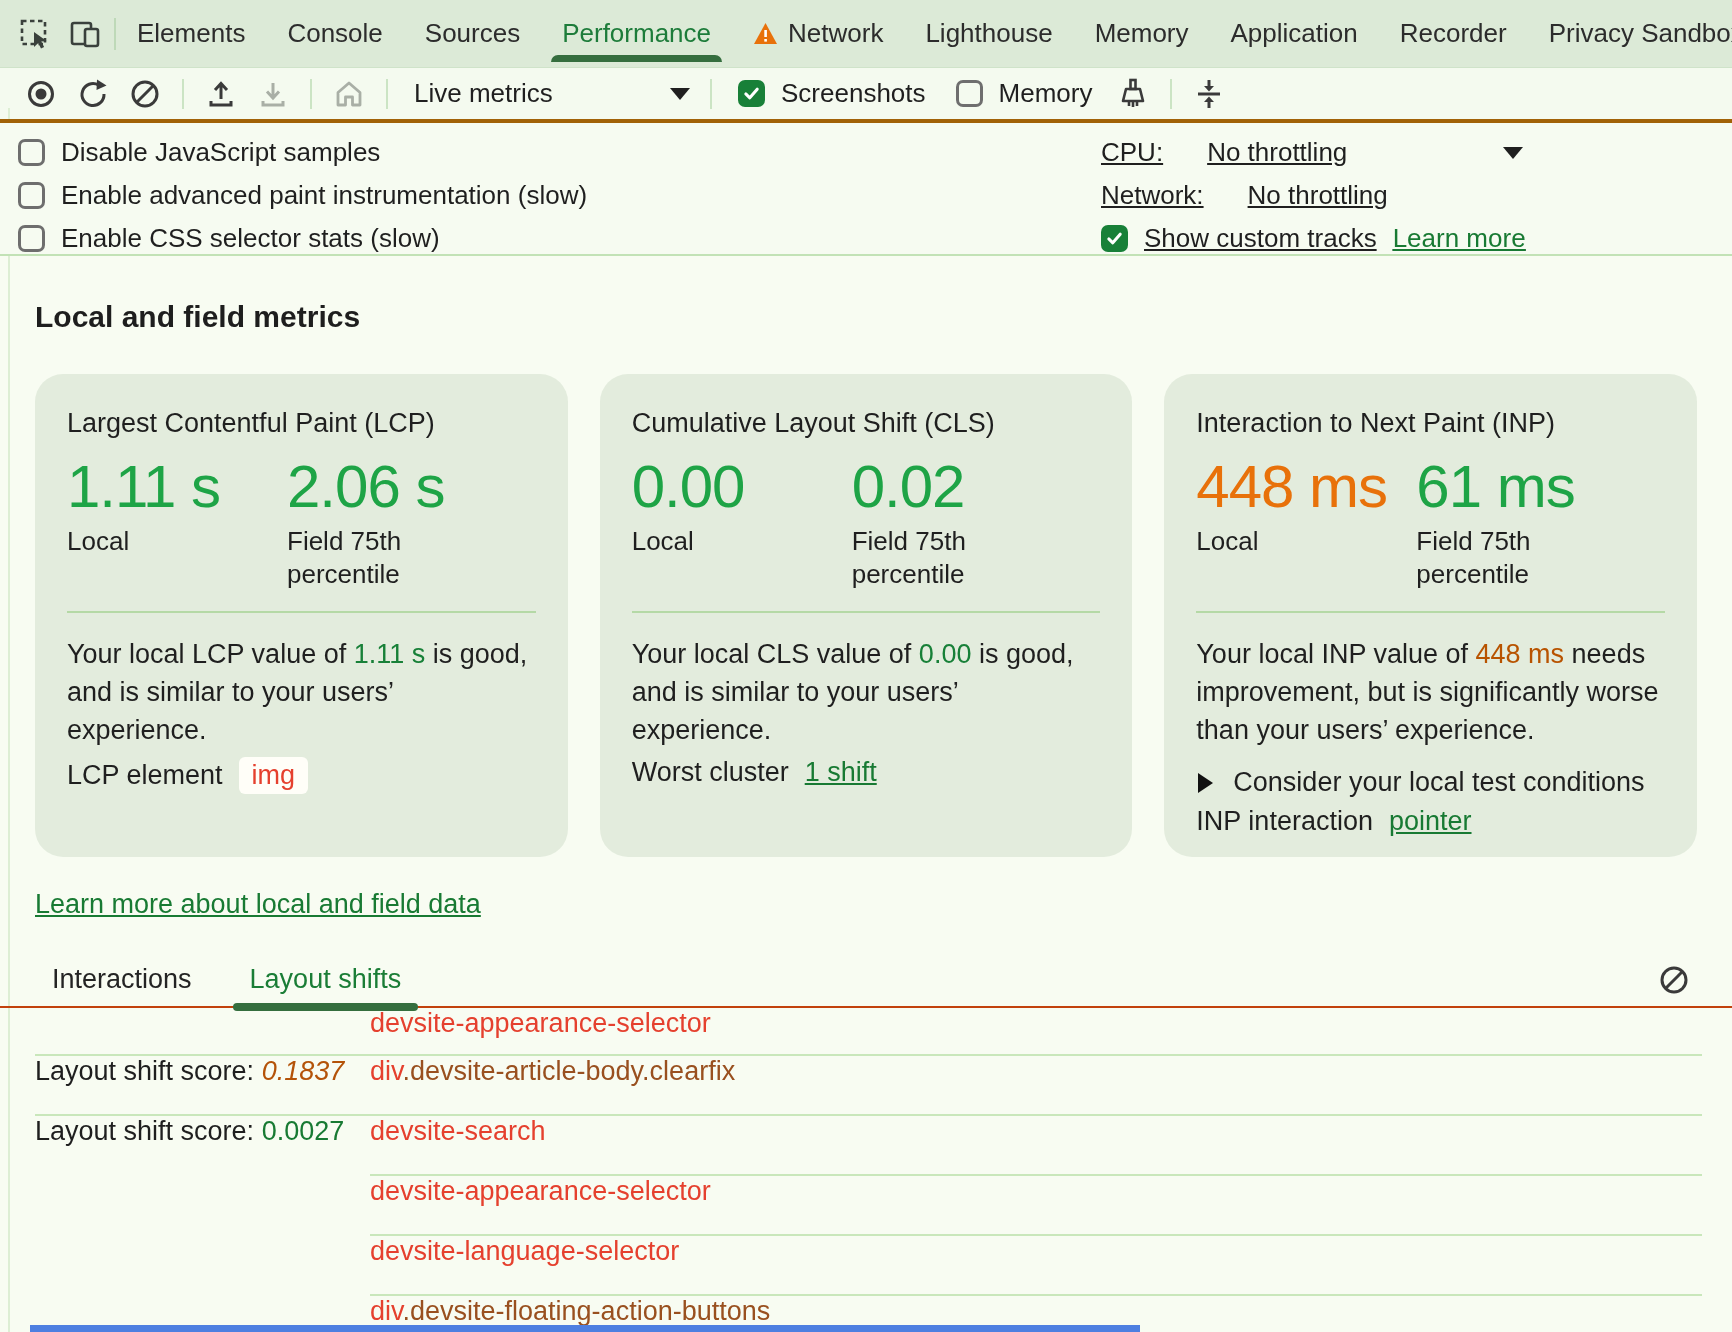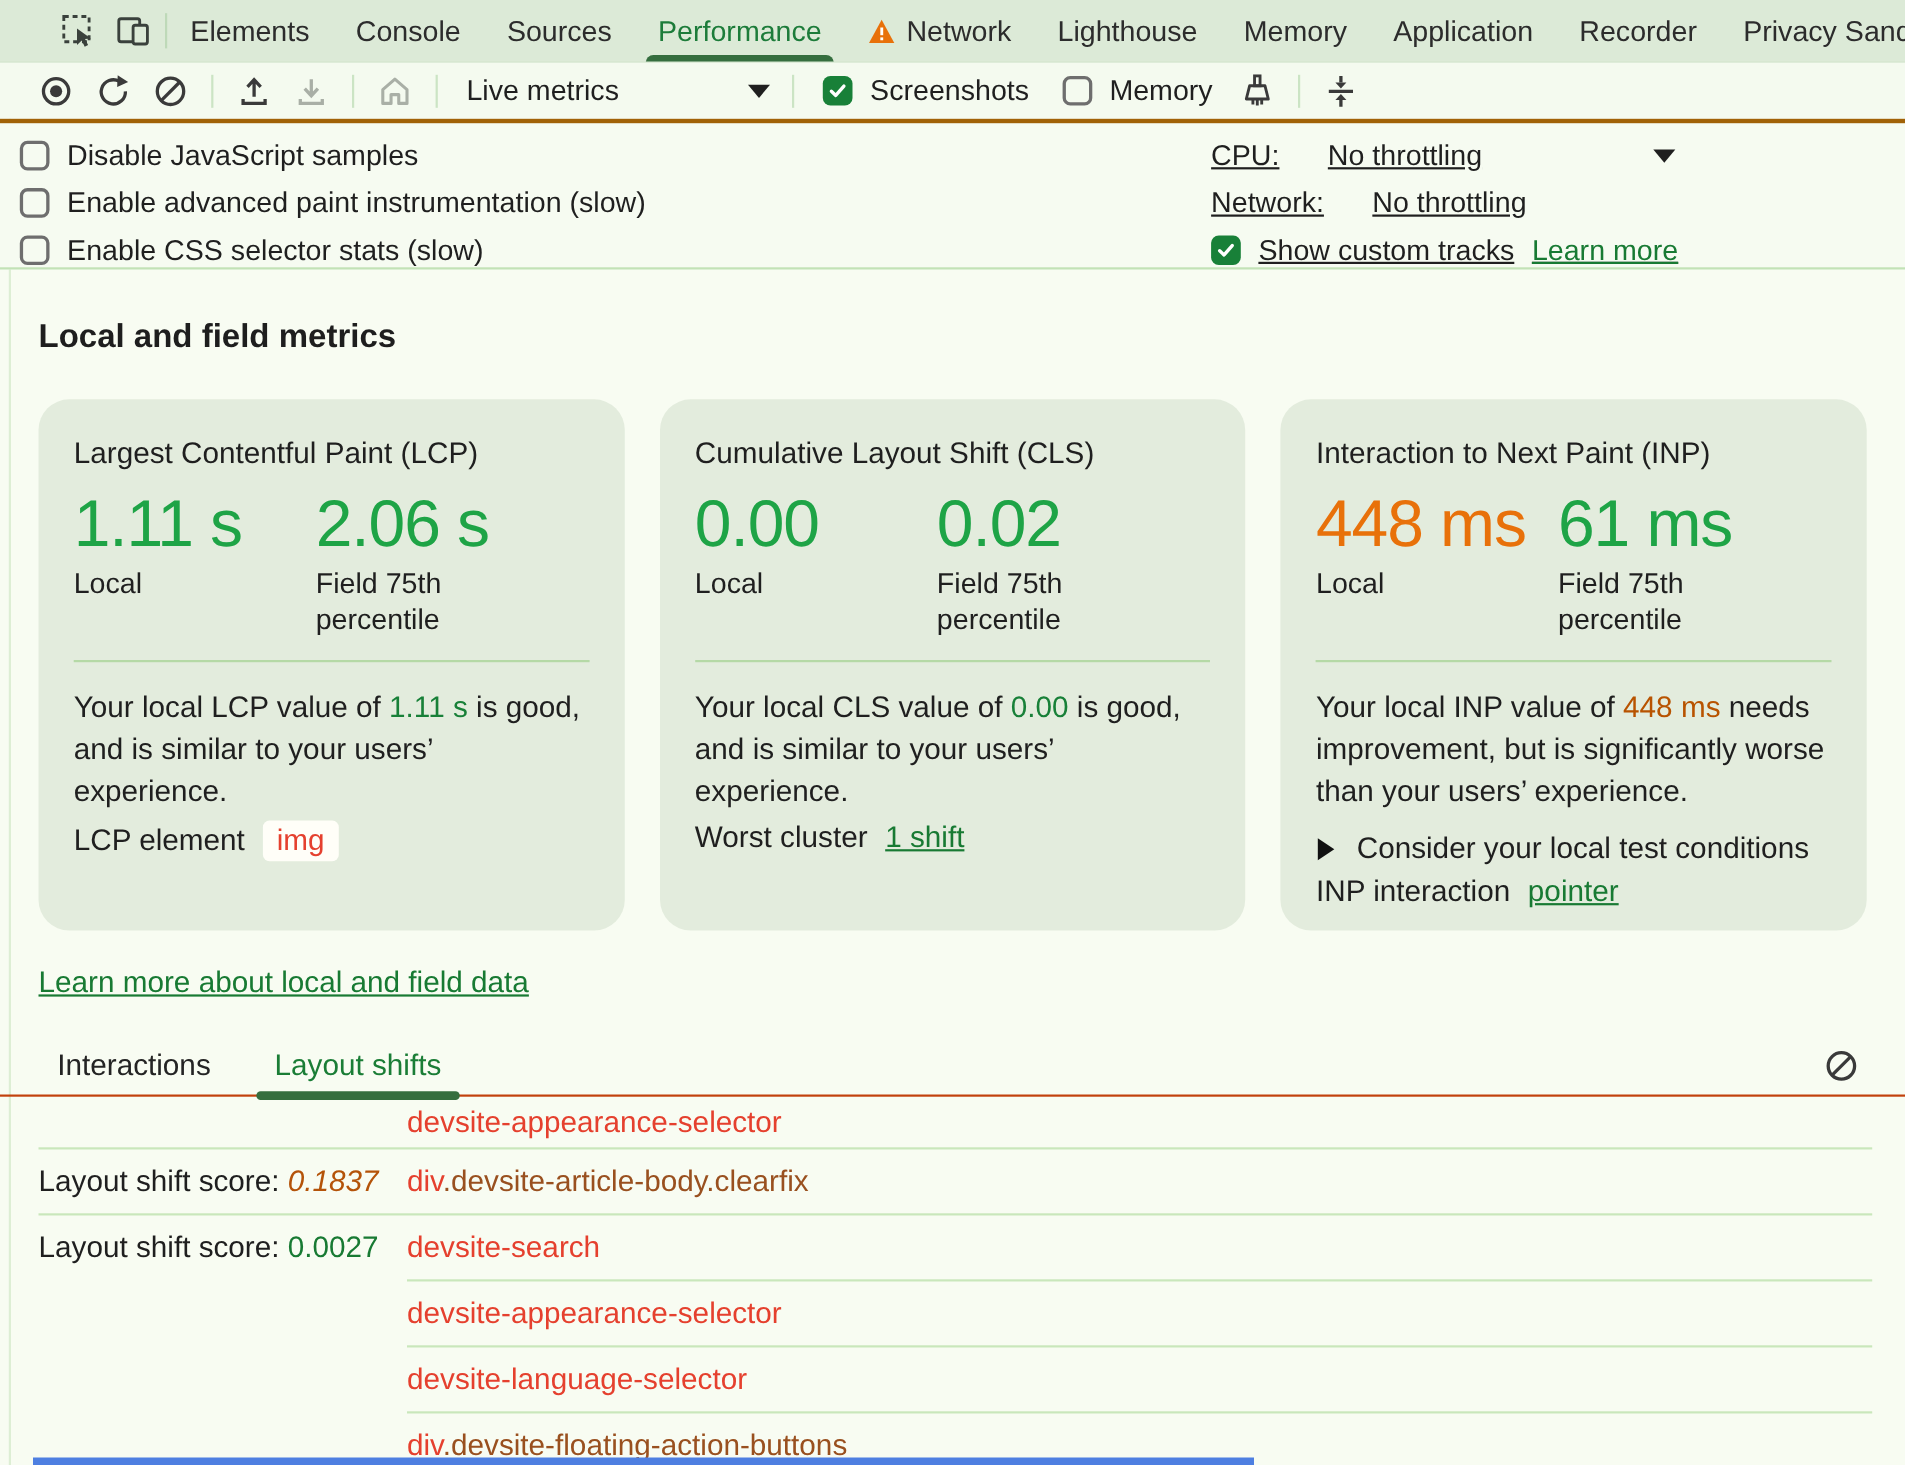--- a/index.html
+++ b/index.html
@@ -3,33 +3,33 @@
 <meta charset="utf-8">
 <style>
   * { box-sizing: border-box; }
   html,body { margin:0; padding:0; }
   body {
     width:1732px; height:1332px; overflow:hidden; position:relative;
     background:#f8fcf2; color:#1f1f1f;
     font-family:"Liberation Sans", sans-serif;
   }
   
-  .tabbar { height:57px; background:#dcead7; border-bottom:1px solid #cfe3c9;
-    display:flex; align-items:center; white-space:nowrap; overflow:hidden;padding-left:36px; }
+  .tabbar { height:68px; background:#dcead7; border-bottom:1px solid #cfe3c9;
+    display:flex; align-items:center; white-space:nowrap; overflow:hidden; }
   .lefticons { display:flex; align-items:center; gap:16px; padding:0 12px 0 18px; }
   .iconbtn { display:flex; align-items:center; justify-content:center; }
   .vsep { width:2px; height:32px; background:#bed9b8; flex:none; }
   .tab { position:relative; height:57px; display:flex; align-items:center; gap:10px;
     padding:0 21px; font-size:26px; color:#2c2c2c; flex:none; }
   .tab.active { color:#1d7c3a; }
   .tab.active::after { content:""; position:absolute; left:10px; right:10px; bottom:0;
     height:7px; background:#356e3e; border-radius:8px 8px 0 0; }
   
   .toolbar { height:51px; background:#f4faef; display:flex; align-items:center;
-    padding-left:28px; gap:6px; }
+    padding-left:18px; gap:6px; }
   .tbtn { width:46px; height:44px; display:flex; align-items:center; justify-content:center; flex:none; }
   .toolbar .vsep { height:30px; margin:0 8px; background:#cbe4c4; }
   .dropdown { display:flex; align-items:center; justify-content:space-between;
     width:276px; margin:0 6px 0 12px; font-size:26px; }
   .ddtri { width:0; height:0; border-left:10px solid transparent;
     border-right:10px solid transparent; border-top:12px solid #1f1f1f; }
   .cbrow { display:flex; align-items:center; gap:16px; font-size:26px; }
   .cb { width:27px; height:27px; border:3px solid #6e6e6e; border-radius:7px;
     background:transparent; flex:none; }
   .cb.checked { border:none; background:#188038; display:flex; align-items:center; justify-content:center; }
@@ -73,21 +73,21 @@
   .learnmore { display:inline-block; margin:32px 0 0 35px; font-size:27px; }
   
   .logtabs { position:relative; margin-top:32px; height:56px; padding-left:35px;
     border-bottom:2px solid #c2410c; display:flex; align-items:center; }
   .logtab { position:relative; height:56px; display:flex; align-items:center;
     padding:0 17px; margin-right:24px; font-size:27px; color:#242424; }
   .logtab.active { color:#1a7d36; }
   .logtab.active::after { content:""; position:absolute; left:0; right:0; bottom:-4px;
     height:8px; background:#356e3e; border-radius:8px; }
   .clearlog { position:absolute; right:42px; top:12px; }
-  .shiftrow { display:flex; align-items:center; height:58px; padding-left:35px; font-size:27px; }
+  .shiftrow { display:flex; align-items:flex-start; height:58px; padding-left:35px; font-size:27px; }
   .shiftrow.first { height:46px; }
   .scorecell { width:335px; flex:none; }
   .scoreval.orange { color:#b45309;font-style:italic; }
   .scoreval.green { color:#187a33; }
   .nodelink { cursor:pointer; }
   .nodelink .tag { color:#e5402e; }
   .nodelink .cls { color:#99501f; }
   .rowdiv { height:2px; background:#c9e7bb; margin-right:30px; }
   .rowdiv.full { margin-left:35px; }
   .rowdiv.indent { margin-left:370px; }

